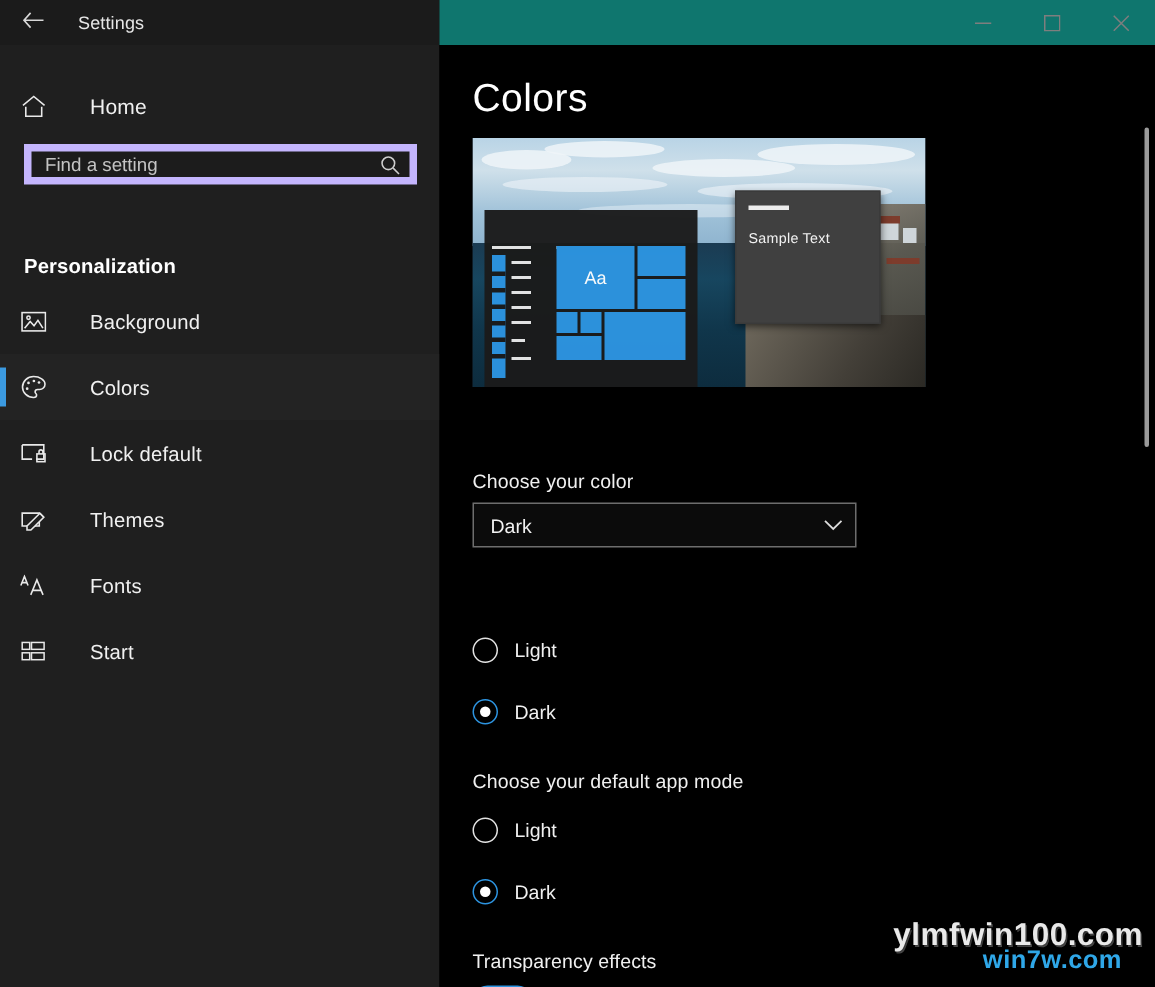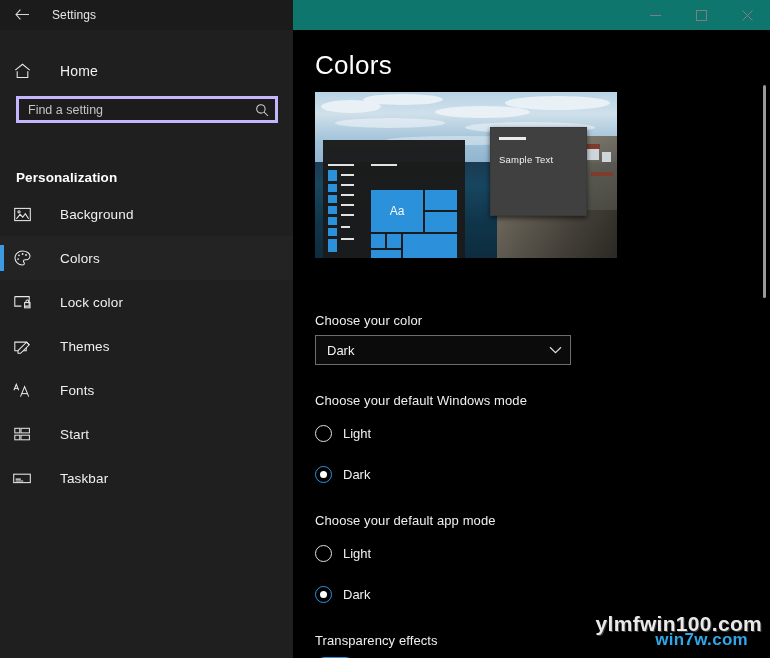--- a/index.html
+++ b/index.html
@@ -41,21 +41,21 @@
   .nav-ico{
     width:44px;min-width:44px;display:flex;align-items:center;justify-content:center;
     color:#e9e9e9;
   }
   .nav-ico svg{display:block;}
   .nav-label{font-size:13.5px;color:#f0f0f0;letter-spacing:.15px;margin-left:16px;}
   .home-row .nav-label{font-size:14px;}
 
   .searchbox{
     position:absolute;left:16px;top:66px;width:262px;height:27px;
-    border:3px solid #c4b5fd;background:#1c1c1c;box-sizing:border-box;
+    border:5px solid #c4b5fd;background:#1c1c1c;box-sizing:border-box;
     display:flex;align-items:center;
   }
   .searchbox .sinput{
     flex:1;height:100%;border:0;outline:0;background:transparent;
     color:#cfcfcf;font-size:12.5px;font-family:inherit;padding:0 6px 0 9px;
   }
   .searchbox .sinput::placeholder{color:#c4c4c4;opacity:1;}
   .search-ico{width:26px;display:flex;align-items:center;justify-content:center;color:#cfcfcf;}
 
   .section-title{
@@ -90,21 +90,21 @@
          background:linear-gradient(155deg,#8d8477 0%,#5d5a50 40%,#3c3a34 100%);opacity:.95;}
   .cliff-b{position:absolute;right:0;top:118px;width:120px;height:48px;
          background:linear-gradient(120deg,#6e685c 0%,#433f38 60%,#2b2924 100%);}
   .house{position:absolute;background:#cfd6da;}
   .roof{position:absolute;background:#7d3c2c;}
 
   .startmenu{position:absolute;left:8px;top:48px;width:142px;height:118px;background:#1b1b1b;opacity:.97;}
   .sm-rail{position:absolute;left:5px;top:30px;width:9px;height:82px;background:#2d94e0;}
   .sm-rail i{position:absolute;left:0;width:9px;height:3px;background:#1b1b1b;}
   .sm-line{position:absolute;background:#e8e8e8;height:2px;}
-  .tilegrid{position:absolute;left:48px;top:50px;width:86px;height:76px;text-align:right;}
+  .tilegrid{position:absolute;left:48px;top:24px;width:86px;height:76px;text-align:right;}
   .tile{position:absolute;background:#2d94e0;}
   .tile-aa{position:absolute;left:0;top:0;width:52px;height:42px;background:#2d94e0;
            display:flex;align-items:center;justify-content:center;
            color:#fff;font-size:12px;}
 
   .sampwin{
     position:absolute;left:175px;top:35px;width:95px;height:87px;
     background:#404040;border:1px solid #3a3a3a;box-shadow:0 2px 5px rgba(0,0,0,.6);
   }
   .sampwin .bar{position:absolute;left:8px;top:9px;width:27px;height:3px;background:#ececec;}
@@ -246,21 +246,21 @@
 
       <div class="navitem">
         <span class="nav-ico">
           <svg width="17" height="15" viewBox="0 0 17 15" fill="none" stroke="#e9e9e9" stroke-width="1.05">
             <path d="M0.8 1.6h14.4v9.5H10"></path>
               <path d="M0.8 1.6v9.5h6.6"></path>
             <rect x="10.6" y="7.6" width="5.4" height="5.2"></rect>
             <path d="M12 7.6V6.2a1.3 1.3 0 0 1 2.6 0v1.4"></path>
           </svg>
         </span>
-        <span class="nav-label">Lock color</span>
+        <span class="nav-label">Lock default</span>
       </div>
 
       <div class="navitem">
         <span class="nav-ico">
           <svg width="17" height="15" viewBox="0 0 17 15" fill="none" stroke="#e9e9e9" stroke-width="1.05">
             <path d="M0.8 3.1h11.4v8.6H0.8z"></path>
             <path d="M4 11.7 12.6 3.2l2.6 2.6-8.6 8.5H4z" fill="#1f1f1f"></path>
             <path d="M12.6 3.2 15.2 5.8"></path>
           </svg>
         </span>
@@ -284,29 +284,20 @@
           <svg width="17" height="15" viewBox="0 0 17 15" fill="none" stroke="#e9e9e9" stroke-width="1">
             <rect x="0.8" y="1.3" width="5" height="4.6"></rect>
             <rect x="7" y="1.3" width="8.4" height="4.6"></rect>
             <rect x="0.8" y="8.2" width="5" height="4.6"></rect>
             <rect x="7" y="8.2" width="8.4" height="4.6"></rect>
           </svg>
         </span>
         <span class="nav-label">Start</span>
       </div>
 
-      <div class="navitem">
-        <span class="nav-ico">
-          <svg width="18" height="13" viewBox="0 0 18 13" fill="none" stroke="#e9e9e9" stroke-width="1.05">
-            <rect x="0.7" y="2.2" width="16.6" height="8.4"></rect>
-            <path d="M2.6 7.2h5.2M2.6 9h7.6" stroke-width="1.2"></path>
-          </svg>
-        </span>
-        <span class="nav-label">Taskbar</span>
-      </div>
 
     </div>
   </div>
 
   <div class="content">
 
     <div class="page-title">Colors</div>
 
     <div class="preview">
       <div class="sky"></div>
@@ -367,21 +358,20 @@
     <div class="lbl" style="top:283px;">Choose your color</div>
     <div class="combo" style="top:305px;">
       <span class="val">Dark</span>
       <span class="chev">
         <svg width="13" height="8" viewBox="0 0 13 8" fill="none" stroke="#dcdcdc" stroke-width="1.2">
             <path d="M1 1.2 6.5 6.6 12 1.2"></path>
           </svg>
       </span>
     </div>
 
-    <div class="lbl" style="top:363px;">Choose your default Windows mode</div>
     <div class="radio-row" style="top:392px;">
       <span class="radio"></span>
       <span class="radio-lbl">Light</span>
     </div>
     <div class="radio-row" style="top:433px;">
       <span class="radio on">
           <i></i>
         </span>
       <span class="radio-lbl">Dark</span>
     </div>

